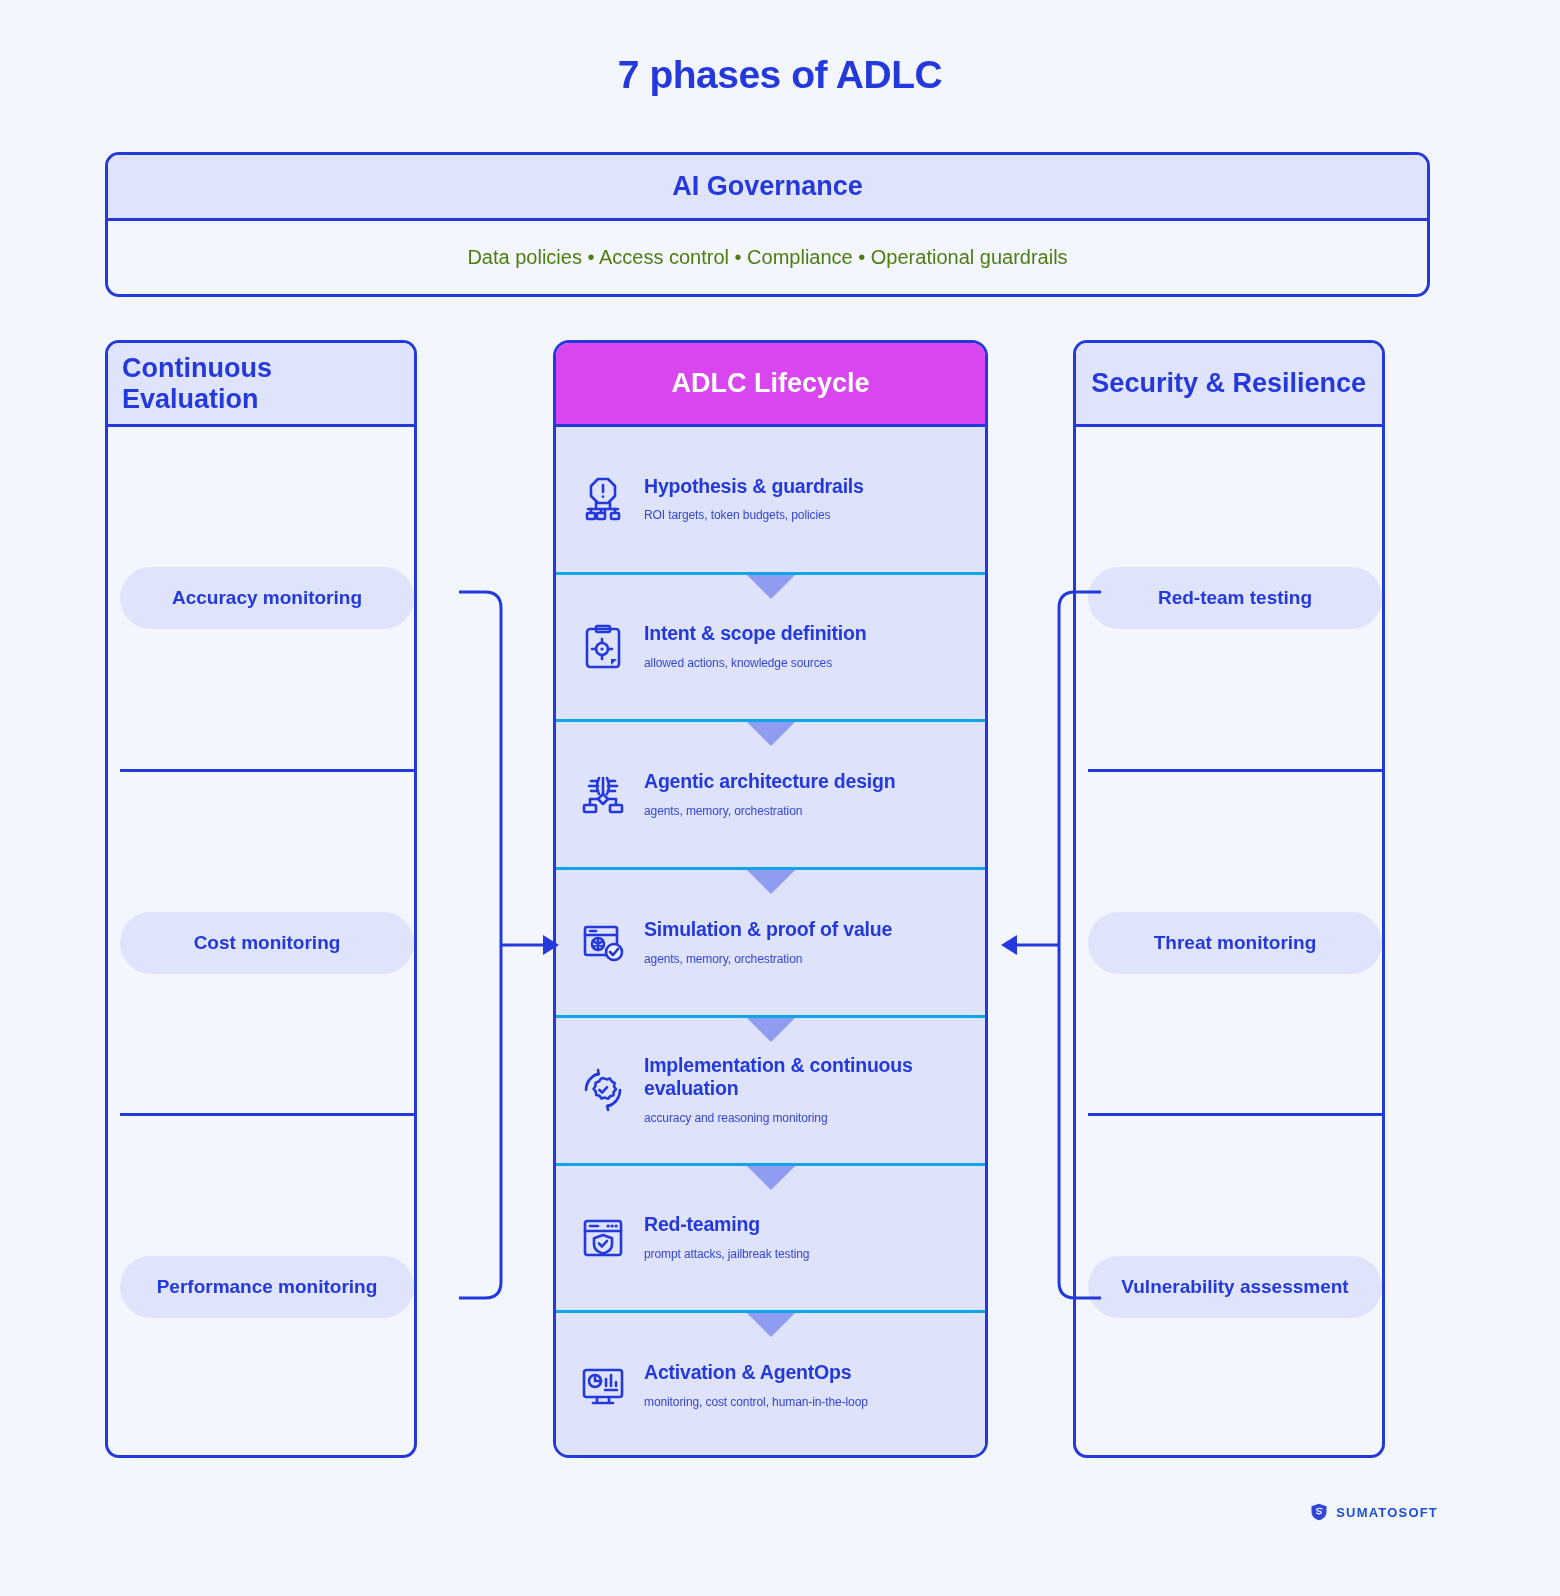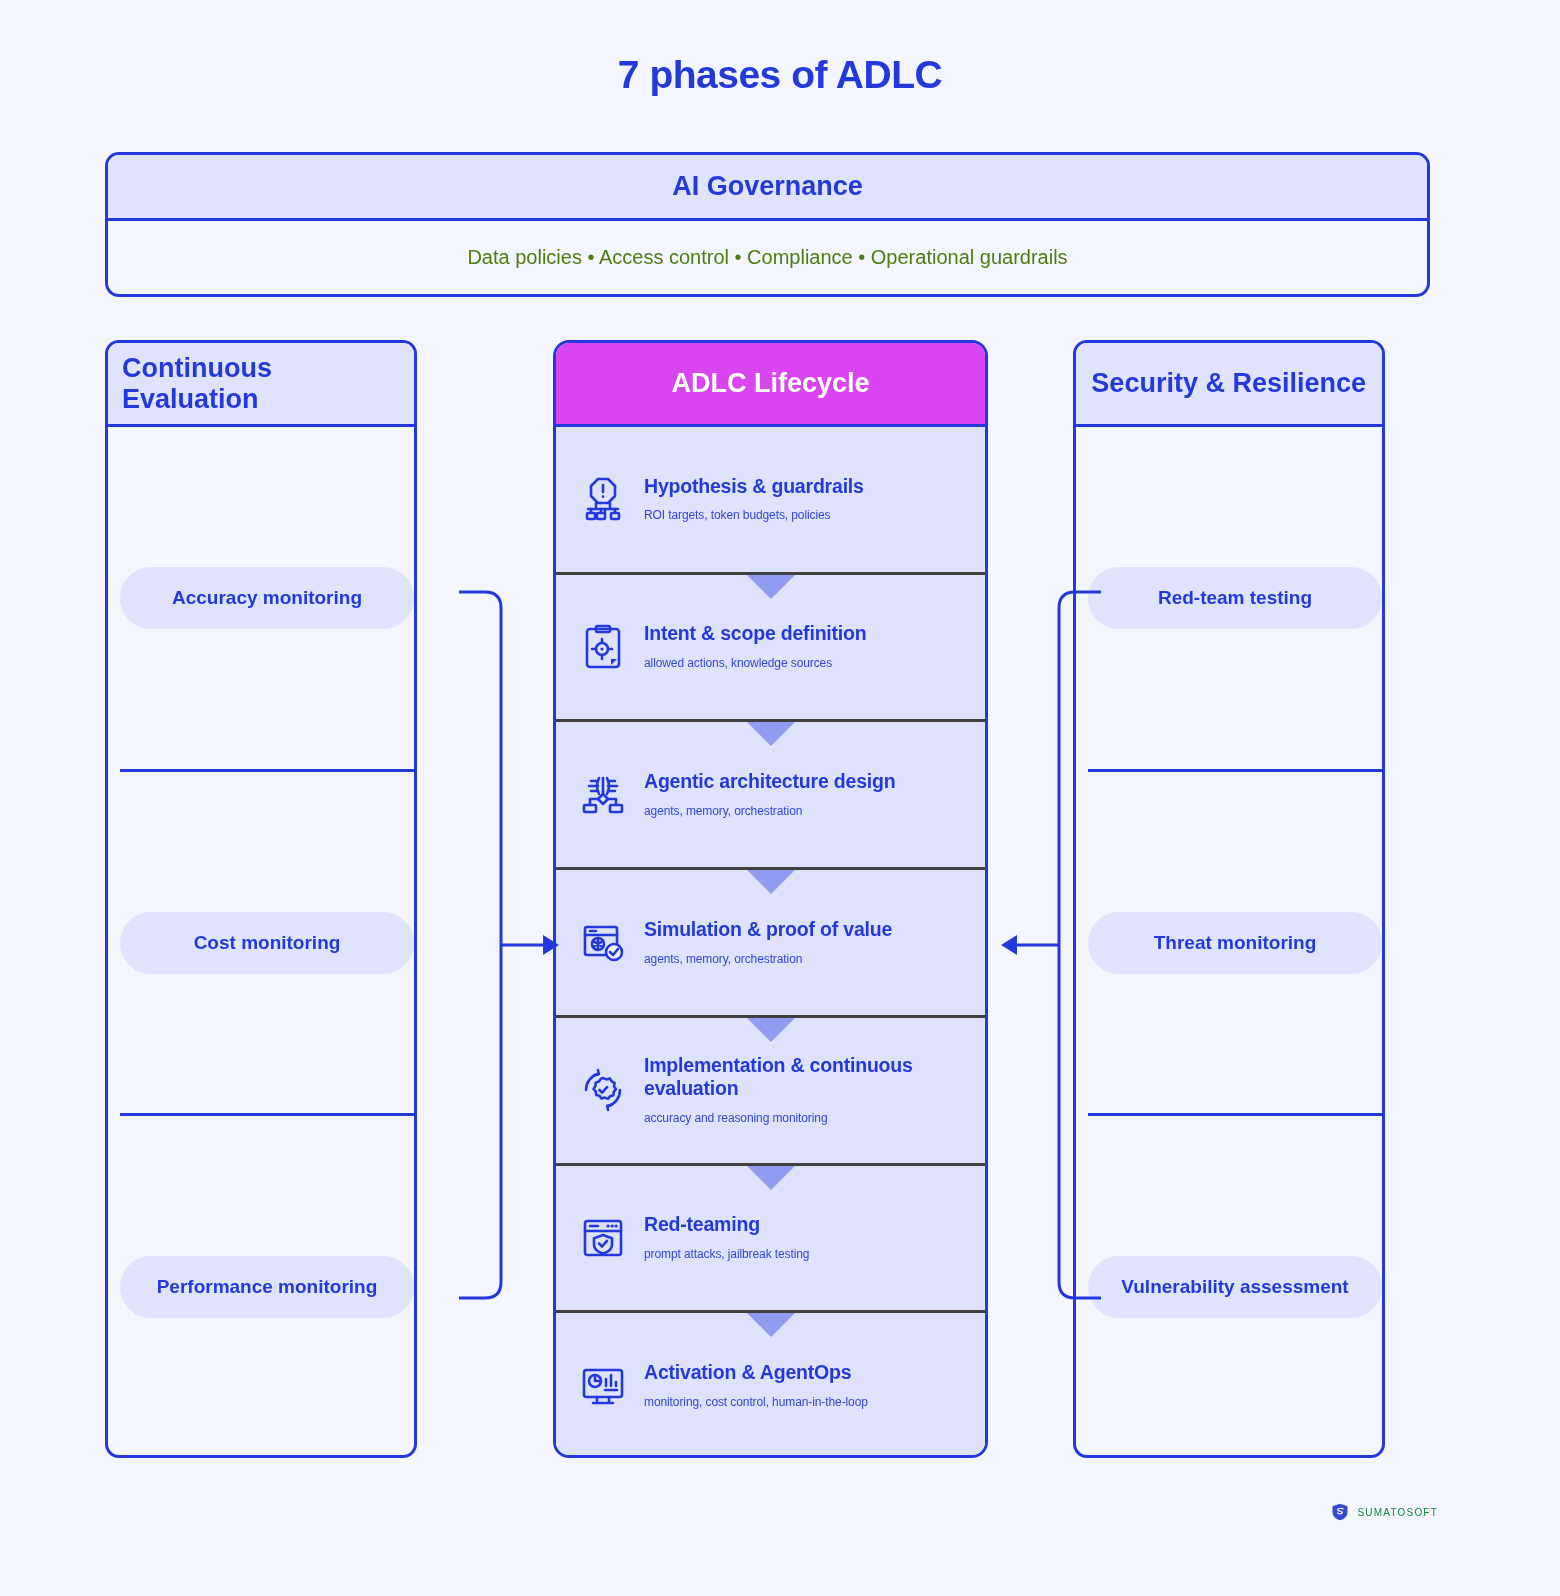--- a/index.html
+++ b/index.html
@@ -78,21 +78,21 @@
     border-radius: 16px;
   }
   #col-center .col-head {
     height: 84px; background: #d946ef; color: #ffffff;
     justify-content: center; border-bottom: 3px solid #2439db;
   }
   .phase-list { height: 1031px; display: flex; flex-direction: column; }
   .phase {
     position: relative; flex: 1 1 0;
     background: #dee3fb;
-    border-bottom: 3px solid #404040;
+    border-bottom: 3px solid #0ea5e9;
     display: flex; align-items: center;
     padding: 6px 12px 6px 18px;
   }
   .phase:last-child { border-bottom: none; }
   .phase .chev {
     position: absolute; top: 0; left: 50%;
     transform: translateX(-50%);
     width: 0; height: 0;
     border-left: 24px solid transparent;
     border-right: 24px solid transparent;
@@ -116,22 +116,22 @@
   
   .bracket { position: absolute; }
 
   
   .logo {
     position: absolute; right: 122px; bottom: 74px;
     display: flex; align-items: center; gap: 7px;
   }
   .logo svg { width: 20px; height: 20px; display: block; }
   .logo-text {
-    font-size: 10px; font-weight: normal; letter-spacing: 1.2px;
-    color: #15803d;
+    font-size: 13px; font-weight: bold; letter-spacing: 1.2px;
+    color: #1d4ed8;
   }
 </style>
 </head>
 <body>
 
 <div id="stage">
 
   <div class="page-title">7 phases of ADLC</div>
 
   <div class="gov-card">

